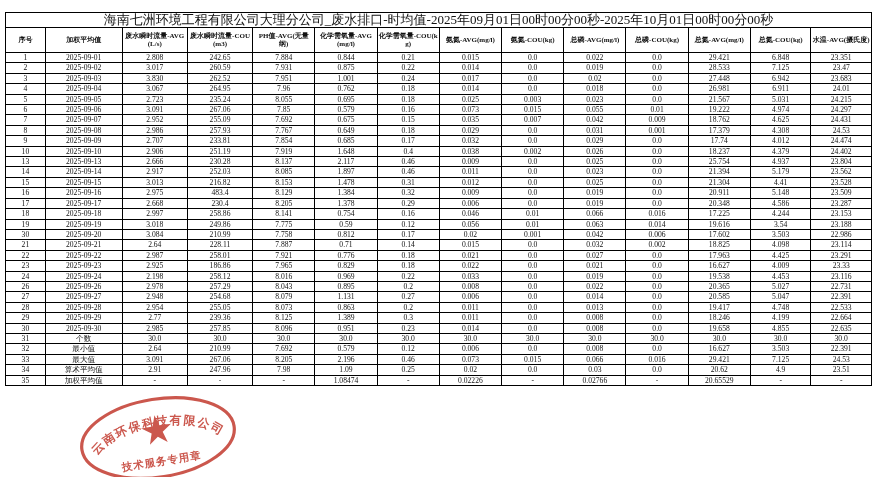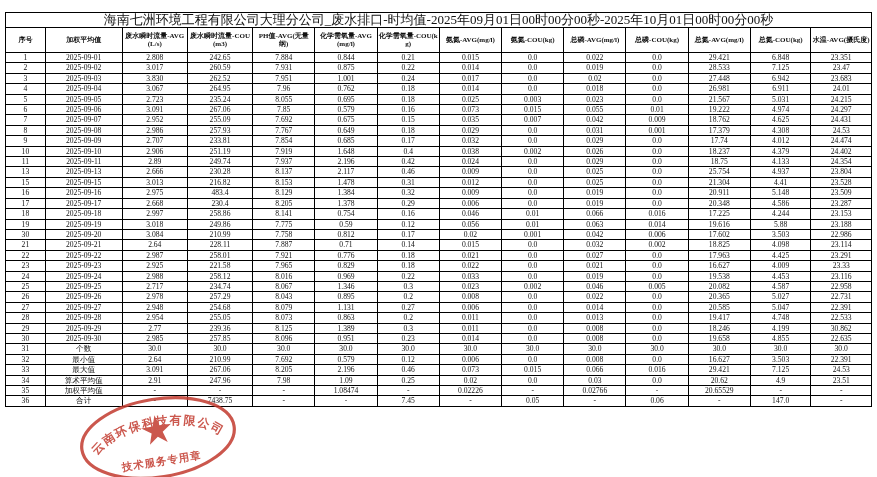--- a/index.html
+++ b/index.html
@@ -227,50 +227,50 @@
         <td>0.4</td>
         <td>0.038</td>
         <td>0.002</td>
         <td>0.026</td>
         <td>0.0</td>
         <td>18.237</td>
         <td>4.379</td>
         <td>24.402</td>
       </tr>
       <tr class="data-row">
-        <td>11</td>
-        <td>2025-09-11</td>
-        <td>2.89</td>
-        <td>249.74</td>
-        <td>7.937</td>
-        <td>2.196</td>
-        <td>0.42</td>
-        <td>0.024</td>
-        <td>0.0</td>
-        <td>0.029</td>
-        <td>0.0</td>
-        <td>18.75</td>
-        <td>4.133</td>
-        <td>24.354</td>
-      </tr>
-      <tr class="data-row">
         <td>13</td>
         <td>2025-09-13</td>
         <td>2.666</td>
         <td>230.28</td>
         <td>8.137</td>
         <td>2.117</td>
         <td>0.46</td>
         <td>0.009</td>
         <td>0.0</td>
         <td>0.025</td>
         <td>0.0</td>
         <td>25.754</td>
         <td>4.937</td>
         <td>23.804</td>
+      </tr>
+      <tr class="data-row">
+        <td>14</td>
+        <td>2025-09-14</td>
+        <td>2.917</td>
+        <td>252.03</td>
+        <td>8.085</td>
+        <td>1.897</td>
+        <td>0.46</td>
+        <td>0.011</td>
+        <td>0.0</td>
+        <td>0.023</td>
+        <td>0.0</td>
+        <td>21.394</td>
+        <td>5.179</td>
+        <td>23.562</td>
       </tr>
       <tr class="data-row">
         <td>15</td>
         <td>2025-09-15</td>
         <td>3.013</td>
         <td>216.82</td>
         <td>8.153</td>
         <td>1.478</td>
         <td>0.31</td>
         <td>0.012</td>
@@ -335,21 +335,21 @@
         <td>3.018</td>
         <td>249.86</td>
         <td>7.775</td>
         <td>0.59</td>
         <td>0.12</td>
         <td>0.056</td>
         <td>0.01</td>
         <td>0.063</td>
         <td>0.014</td>
         <td>19.616</td>
-        <td>5.88</td>
+        <td>3.54</td>
         <td>23.188</td>
       </tr>
       <tr class="data-row">
         <td>30</td>
         <td>2025-09-20</td>
         <td>3.084</td>
         <td>210.99</td>
         <td>7.758</td>
         <td>0.812</td>
         <td>0.17</td>
@@ -390,63 +390,47 @@
         <td>0.027</td>
         <td>0.0</td>
         <td>17.963</td>
         <td>4.425</td>
         <td>23.291</td>
       </tr>
       <tr class="data-row">
         <td>23</td>
         <td>2025-09-23</td>
         <td>2.925</td>
-        <td>221.58</td>
+        <td>186.86</td>
         <td>7.965</td>
         <td>0.829</td>
         <td>0.18</td>
         <td>0.022</td>
         <td>0.0</td>
         <td>0.021</td>
         <td>0.0</td>
         <td>16.627</td>
         <td>4.009</td>
         <td>23.33</td>
       </tr>
       <tr class="data-row">
         <td>24</td>
         <td>2025-09-24</td>
-        <td>2.988</td>
+        <td>2.198</td>
         <td>258.12</td>
         <td>8.016</td>
         <td>0.969</td>
         <td>0.22</td>
         <td>0.033</td>
         <td>0.0</td>
         <td>0.019</td>
         <td>0.0</td>
         <td>19.538</td>
         <td>4.453</td>
         <td>23.116</td>
-      </tr>
-      <tr class="data-row">
-        <td>25</td>
-        <td>2025-09-25</td>
-        <td>2.717</td>
-        <td>234.74</td>
-        <td>8.067</td>
-        <td>1.346</td>
-        <td>0.3</td>
-        <td>0.023</td>
-        <td>0.002</td>
-        <td>0.046</td>
-        <td>0.005</td>
-        <td>20.082</td>
-        <td>4.587</td>
-        <td>22.958</td>
       </tr>
       <tr class="data-row">
         <td>26</td>
         <td>2025-09-26</td>
         <td>2.978</td>
         <td>257.29</td>
         <td>8.043</td>
         <td>0.895</td>
         <td>0.2</td>
         <td>0.008</td>
@@ -496,21 +480,21 @@
         <td>239.36</td>
         <td>8.125</td>
         <td>1.389</td>
         <td>0.3</td>
         <td>0.011</td>
         <td>0.0</td>
         <td>0.008</td>
         <td>0.0</td>
         <td>18.246</td>
         <td>4.199</td>
-        <td>30.862</td>
+        <td>22.664</td>
       </tr>
       <tr class="data-row">
         <td>30</td>
         <td>2025-09-30</td>
         <td>2.985</td>
         <td>257.85</td>
         <td>8.096</td>
         <td>0.951</td>
         <td>0.23</td>
         <td>0.014</td>
@@ -592,36 +576,20 @@
         <td>-</td>
         <td>-</td>
         <td>1.08474</td>
         <td>-</td>
         <td>0.02226</td>
         <td>-</td>
         <td>0.02766</td>
         <td>-</td>
         <td>20.65529</td>
         <td>-</td>
-        <td>-</td>
-      </tr>
-      <tr class="data-row">
-        <td>36</td>
-        <td>合计</td>
-        <td>-</td>
-        <td>7438.75</td>
-        <td>-</td>
-        <td>-</td>
-        <td>7.45</td>
-        <td>-</td>
-        <td>0.05</td>
-        <td>-</td>
-        <td>0.06</td>
-        <td>-</td>
-        <td>147.0</td>
         <td>-</td>
       </tr>
     </tbody>
 </table>
 
 <div class="stamp">
   <svg width="168" height="86" viewBox="0 0 168 86" xmlns="http://www.w3.org/2000/svg">
     <g transform="rotate(-9 84 43)" fill="none">
       <ellipse cx="84" cy="43" rx="77" ry="39" stroke="#c23a2e" stroke-width="3.2"></ellipse>
       <path id="sealArc" d="M 17 58 A 68 33 0 0 1 151 58" fill="none"></path>

